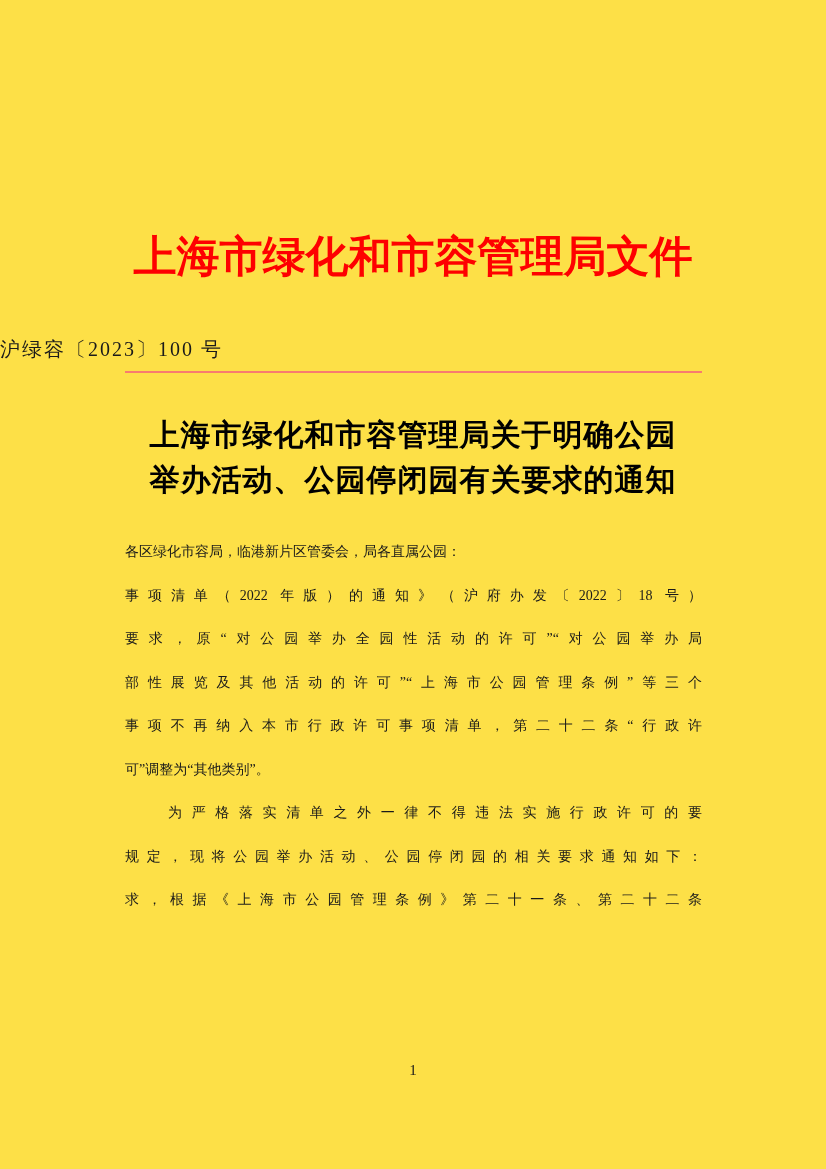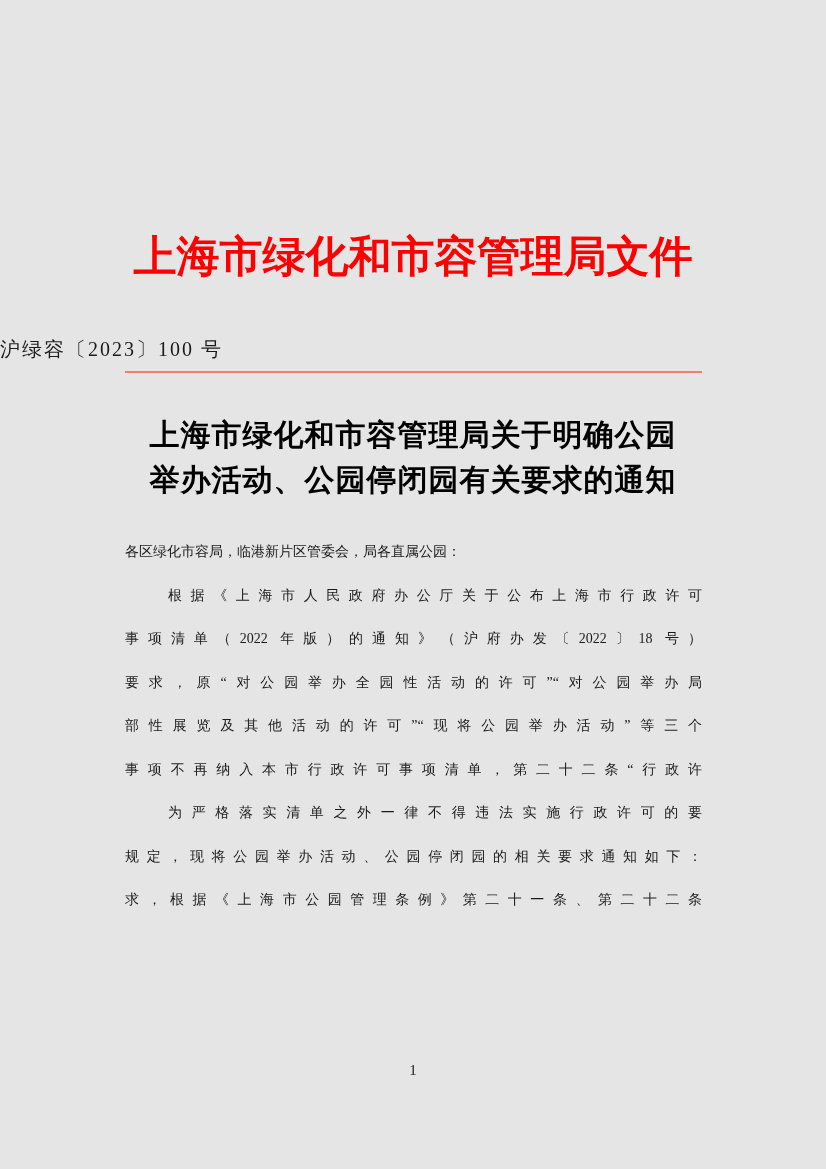--- a/index.html
+++ b/index.html
@@ -5,21 +5,21 @@
   html, body {
     margin: 0;
     padding: 0;
     background: #ffffff;
   }
   .page {
     position: relative;
     width: 826px;
     height: 1169px;
     margin: 0 auto;
-    background: #e5e5e5;
+    background: #fde047;
     overflow: hidden;
     font-family: "Liberation Serif", "DejaVu Serif", serif;
     color: #000000;
   }
   .org-title {
     position: absolute;
     top: 228px;
     left: 0;
     width: 826px;
     text-align: center;
@@ -102,25 +102,25 @@
 
   <div class="red-rule"></div>
 
   <div class="doc-title">
     <div>上海市绿化和市容管理局关于明确公园</div>
     <div>举办活动、公园停闭园有关要求的通知</div>
   </div>
 
   <div class="body-text" id="body-lines">
       <div class="line">各区绿化市容局，临港新片区管委会，局各直属公园：</div>
-      <div class="line j ind">根据《上海市人民政府办公厅关于公布上海市行政许可</div>
       <div class="line j">事项清单（2022 年版）的通知》（沪府办发〔2022〕18 号）</div>
       <div class="line j">要求，原“对公园举办全园性活动的许可”“对公园举办局</div>
-      <div class="line j">部性展览及其他活动的许可”“现将公园举办活动”等三个</div>
+      <div class="line j">部性展览及其他活动的许可”“上海市公园管理条例”等三个</div>
       <div class="line j">事项不再纳入本市行政许可事项清单，第二十二条“行政许</div>
+      <div class="line">可”调整为“其他类别”。</div>
       <div class="line j ind">为严格落实清单之外一律不得违法实施行政许可的要</div>
       <div class="line j">规定，现将公园举办活动、公园停闭园的相关要求通知如下：</div>
       <div class="line j">求，根据《上海市公园管理条例》第二十一条、第二十二条</div>
     </div>
 
   <div class="page-number">1</div>
 
 </div>
 
 </body></html>

